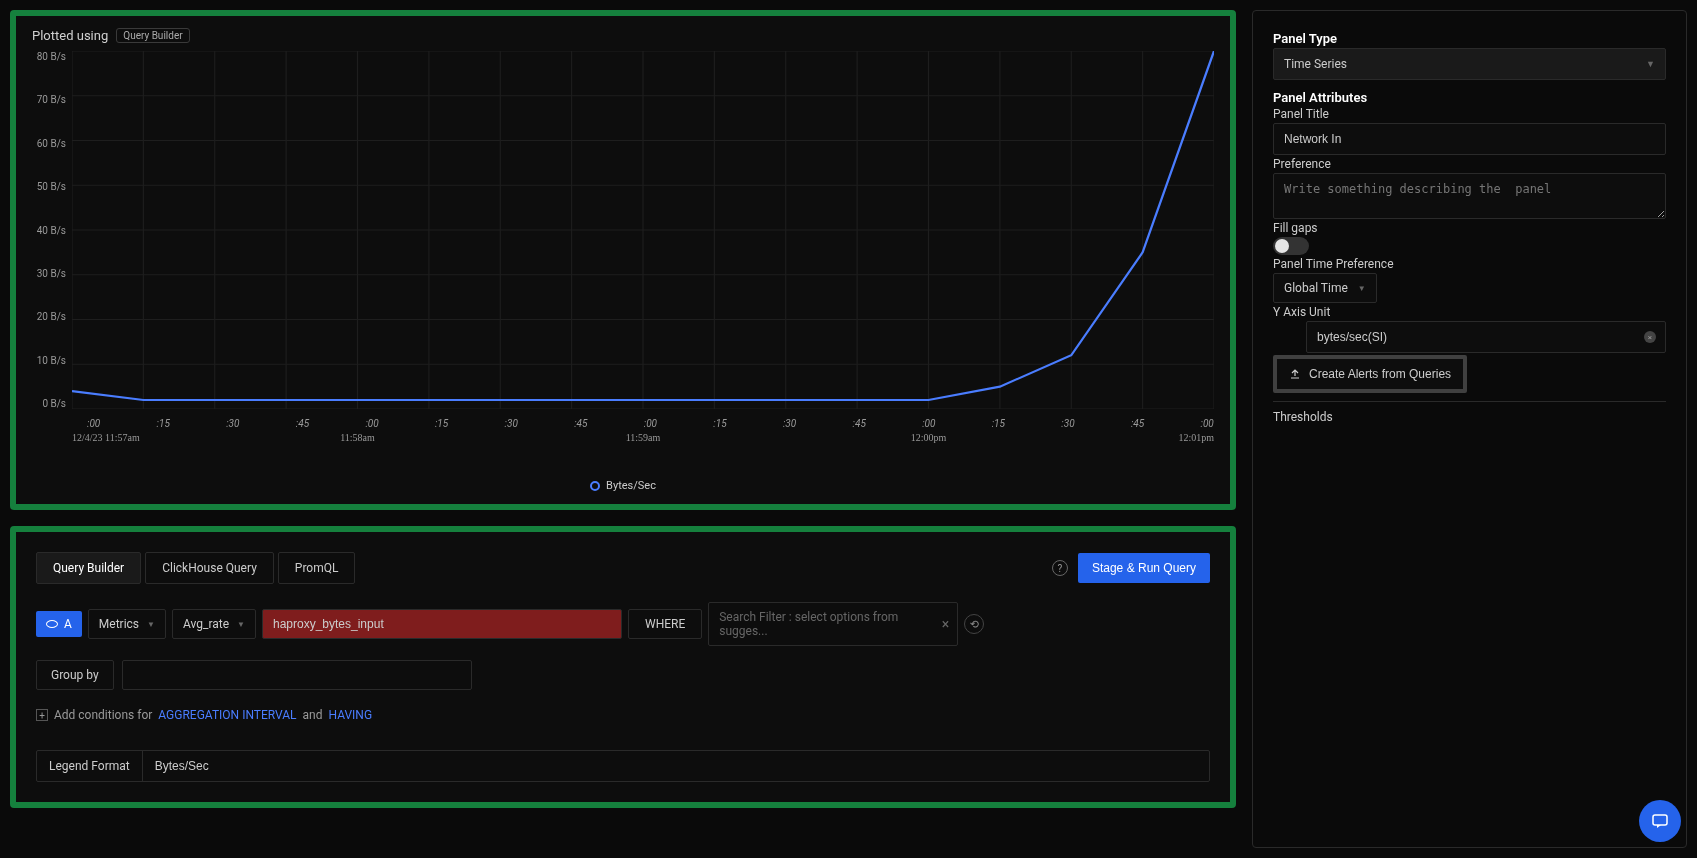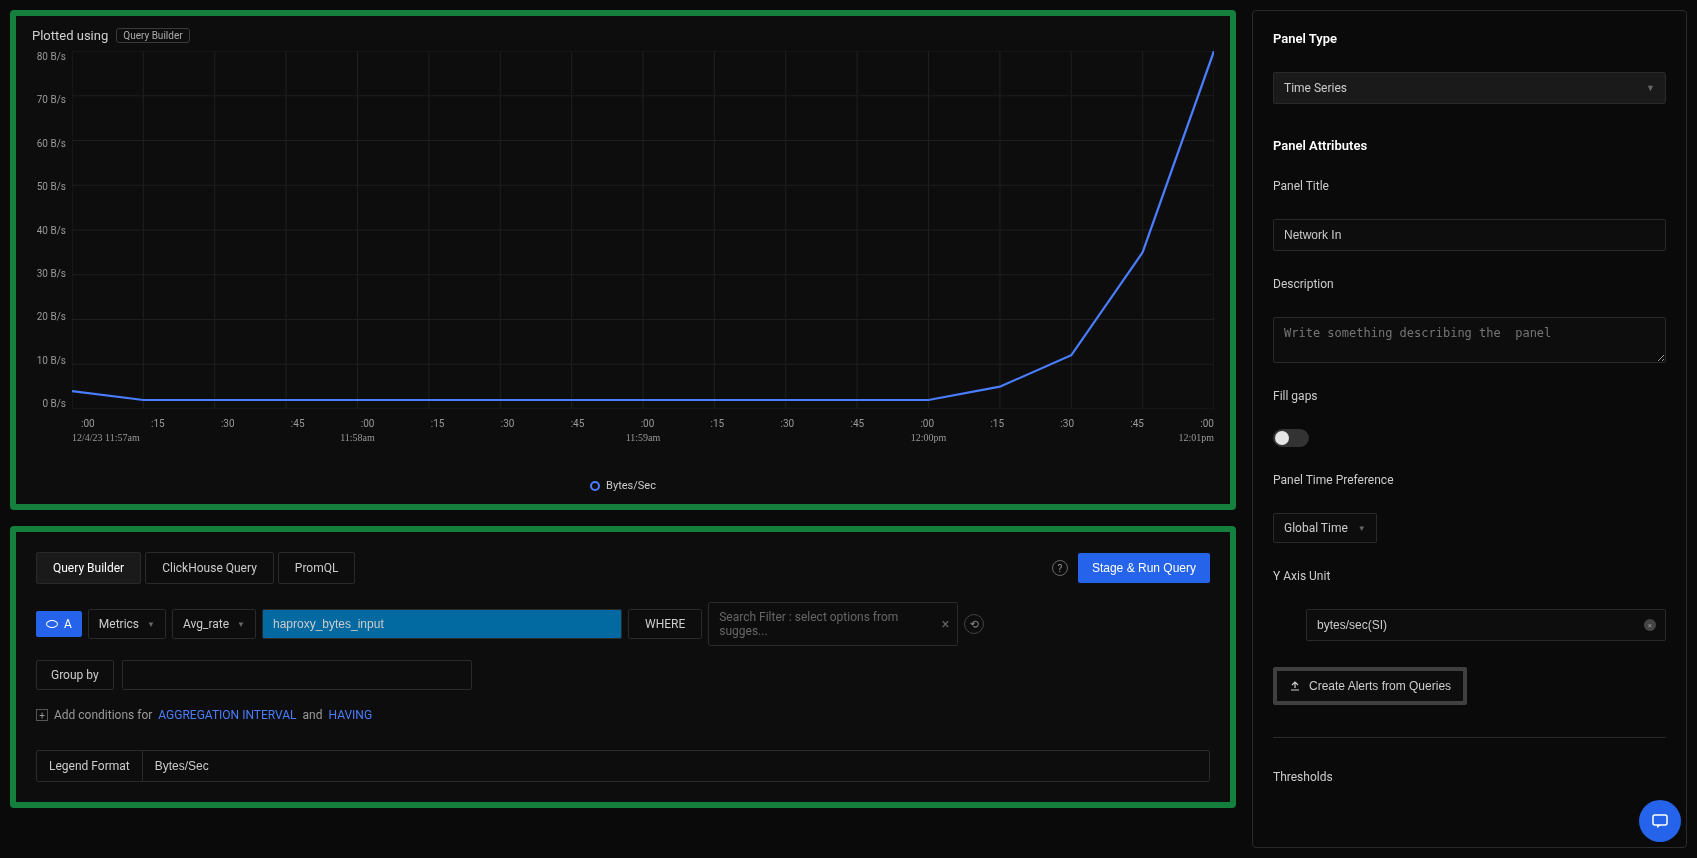--- a/index.html
+++ b/index.html
@@ -68,25 +68,26 @@
       justify-content: space-between;
     }
     .y-tick {
       font-size: 10px;
       color: #999;
       text-align: right;
       padding-right: 6px;
     }
     .x-axis {
       position: absolute;
-      left: 9px;
+      left: 15px;
       right: 0;
       bottom: -20px;
       display: flex;
       justify-content: space-between;
+      font-style: italic;
     }
     .x-tick {
       font-size: 10px;
       color: #999;
       text-align: center;
     }
     .x-major {
       position: absolute;
       bottom: -34px;
       font-size: 10px;
@@ -198,21 +199,21 @@
       display: flex;
       align-items: center;
       gap: 8px;
       cursor: pointer;
     }
     .select-field .chev {
       font-size: 8px;
       color: #666;
     }
     .text-input {
-      background: #0369a1;
+      background: #7f1d1d;
       border: 1px solid #2a2a2a;
       border-radius: 2px;
       padding: 7px 10px;
       color: #ccc;
       font-size: 12px;
       flex: 1;
     }
     .where-btn {
       background: #0d0d0d;
       border: 1px solid #2a2a2a;
@@ -309,21 +310,21 @@
       color: #ccc;
       font-size: 12px;
     }
     .sidebar {
       width: 435px;
       border: 1px solid #2a2a2a;
       border-radius: 4px;
       padding: 20px;
       display: flex;
       flex-direction: column;
-      gap: 26px;
+      gap: 2px;
     }
     .section-title {
       font-weight: 600;
       font-size: 13px;
       color: #fff;
     }
     .label {
       font-size: 12px;
       color: #ccc;
     }
@@ -591,21 +592,21 @@
   <div class="select-full">
     <span>Time Series</span>
     <span class="chev" style="font-size:9px;color:#666">▼</span>
   </div>
 
   <div class="section-title" style="margin-top:8px">Panel Attributes</div>
 
   <div class="label">Panel Title</div>
   <input class="input-full" value="Network In" style="">
 
-  <div class="label">Description</div>
+  <div class="label">Preference</div>
   <textarea class="input-full textarea" placeholder="Write something describing the  panel" style=""></textarea>
 
   <div class="label">Fill gaps</div>
   <div class="toggle">
     <div class="toggle-knob"></div>
   </div>
 
   <div class="label">Panel Time Preference</div>
   <div>
     <div class="inline-select">

